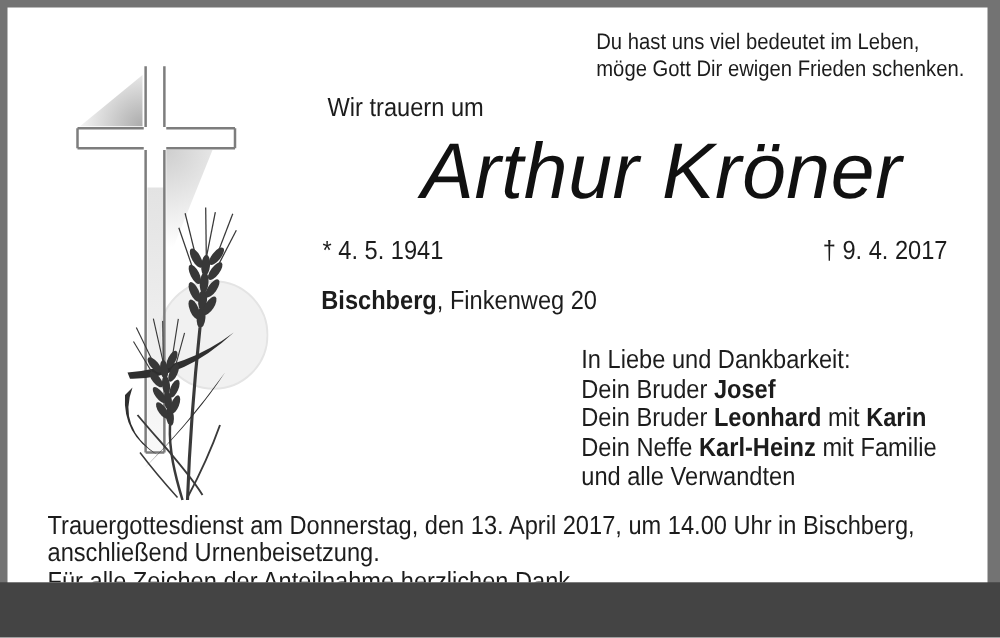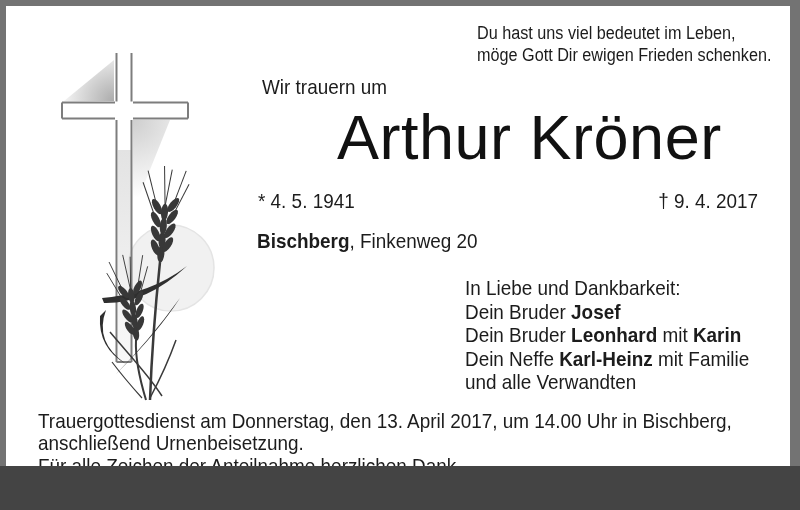--- a/index.html
+++ b/index.html
@@ -17,21 +17,21 @@
     background:#fff;
   }
   .abs{position:absolute;color:#1c1c1c;}
   .narrow{transform:scaleX(0.9);transform-origin:0 0;white-space:nowrap;}
   .narrow-r{transform:scaleX(0.9);transform-origin:100% 0;white-space:nowrap;}
   .epigraph{left:477px;top:23px;font-size:18px;line-height:21.5px;}
   .intro{left:262px;top:76px;font-size:21px;line-height:21px;}
   .name{
     left:337px;top:106px;
     font-size:63px;line-height:63px;
-    letter-spacing:0.5px;color:#111;white-space:nowrap;
+    letter-spacing:0.5px;color:#111;white-space:nowrap;font-style:italic;
   }
   .birth{left:258px;top:190px;font-size:21px;line-height:21px;}
   .death{left:600px;top:190px;width:158px;text-align:right;font-size:21px;line-height:21px;}
   .residence{left:257px;top:230px;font-size:21px;line-height:21px;}
   .mourners{left:465px;top:276px;font-size:21px;line-height:23.5px;}
   .footer{left:38px;top:410px;font-size:21px;line-height:22.4px;}
   .footer div, .mourners div{white-space:nowrap;}
   .illu{position:absolute;left:40px;top:40px;}
 </style>
 </head>

